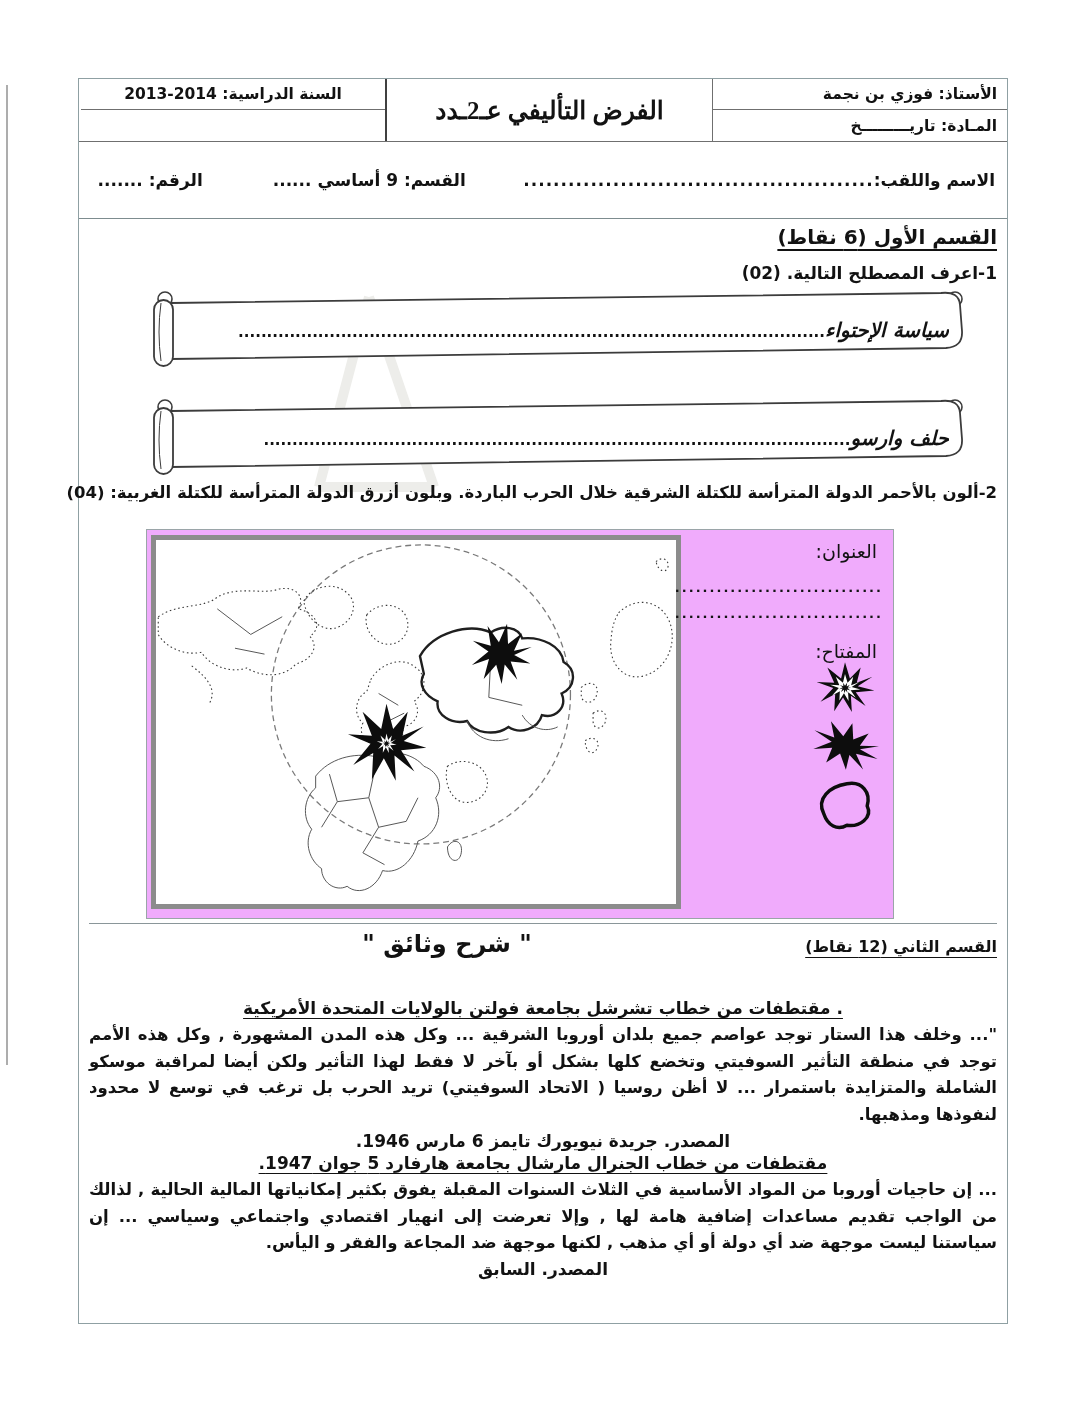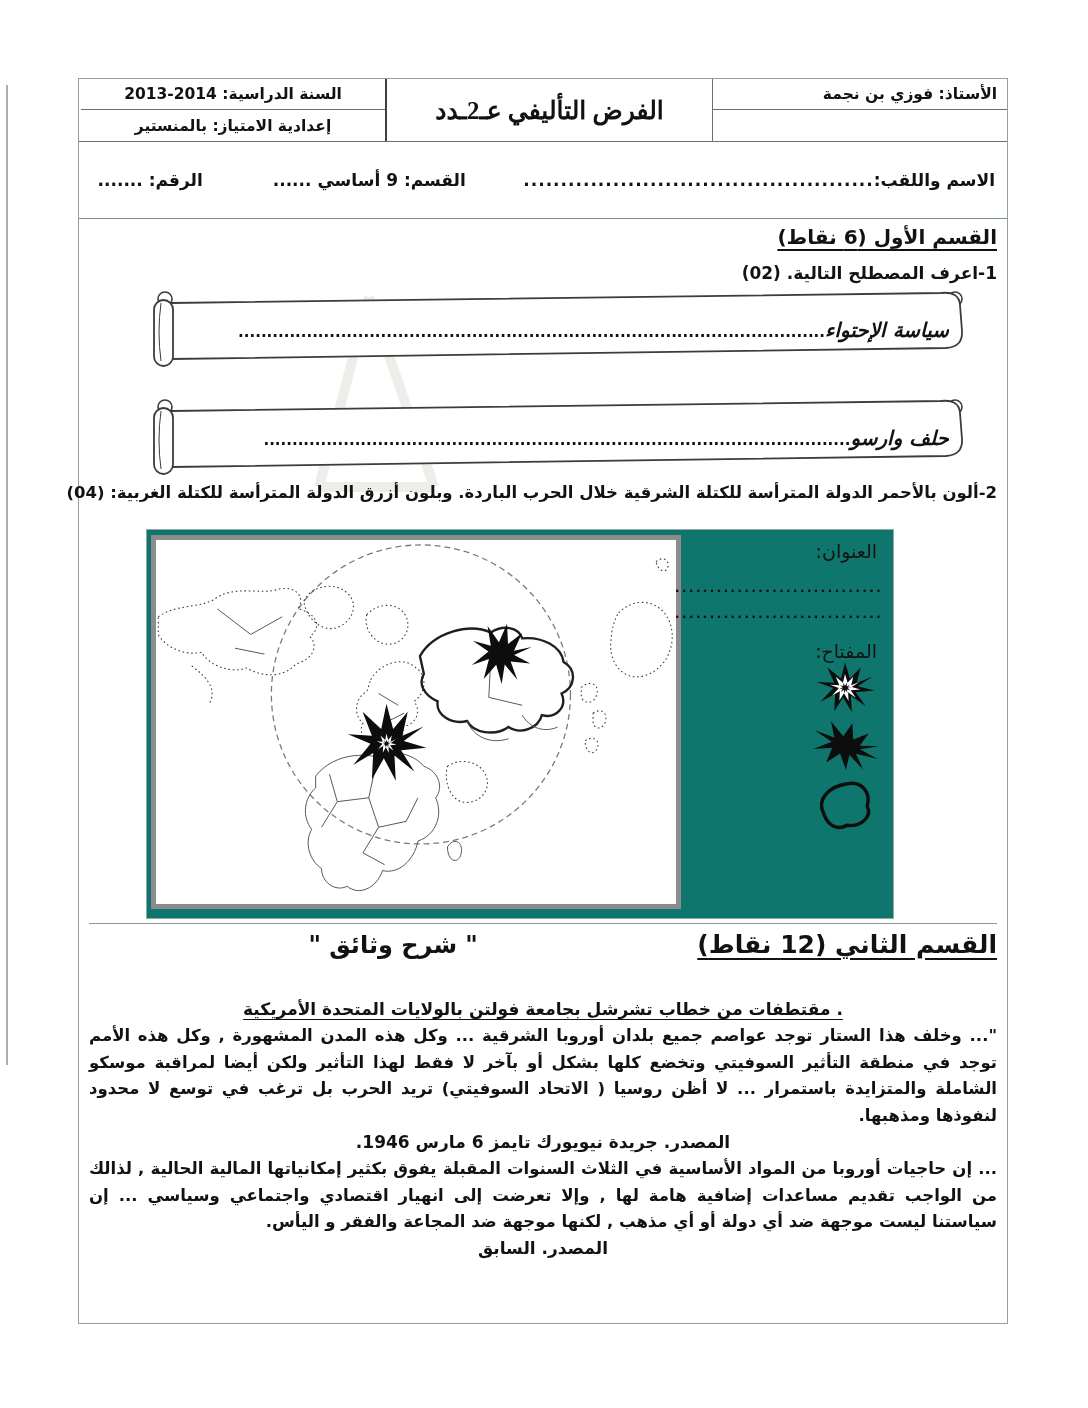--- a/index.html
+++ b/index.html
@@ -54,39 +54,39 @@
   .scroll-text{
     position:absolute;top:20px;right:42px;width:770px;height:46px;line-height:46px;
     direction:rtl;white-space:nowrap;overflow:hidden;
   }
   .term-label{font-weight:bold;font-size:20px;font-style:italic;}
   .leader-dots{font-weight:bold;font-size:15px;letter-spacing:3px;}
   .watermark{position:absolute;left:120px;top:208px;pointer-events:none;}
   
   .map-outer{
     position:absolute;top:450px;left:67px;width:748px;height:390px;
-    border:1px solid #9aa5a8;box-sizing:border-box;background:#0f766e;
+    border:1px solid #9aa5a8;box-sizing:border-box;background:#f0abfc;
   }
   .map-box{
     position:absolute;top:5px;left:4px;width:530px;height:374px;
     border:5px solid #8c8c8c;box-sizing:border-box;background:#fff;
   }
   .legend-label{position:absolute;right:16px;font-size:19px;font-weight:500;direction:rtl;}
   .legend-title{top:10px;} .legend-key{top:94px;margin-top:16px;}
   .legend-dots{position:absolute;right:10px;width:210px;white-space:nowrap;overflow:hidden;font-weight:bold;font-size:13px;letter-spacing:2px;}
   .legend-dots1{top:50px;} .legend-dots2{top:76px;}
   .legend-sym{position:absolute;right:14px;width:68px;height:56px;display:flex;align-items:center;justify-content:center;}
   .sym1{top:130px;} .sym2{top:188px;} .sym3{top:248px;}
   
   .sec2{
     position:absolute;top:844px;left:10px;right:10px;bottom:6px;
     border-top:1px solid #8a9699;padding-top:6px;direction:rtl;
   }
   .sec2-headrow{display:flex;align-items:baseline;}
-  .sec2-heading{font-weight:bold;font-size:25px;text-decoration:underline;text-underline-offset:5px;white-space:nowrap;}
+  .sec2-heading{font-weight:bold;font-size:16px;text-decoration:underline;text-underline-offset:5px;white-space:nowrap;}
   .sec2-subtitle{flex:1;text-align:center;font-weight:bold;font-size:24px;}
   .doc-heading{
     margin-top:40px;text-align:center;font-weight:bold;font-size:17px;
     text-decoration:underline;text-underline-offset:4px;
   }
   .doc2-h{margin-top:2px;}
   .doc-body{
     margin-top:4px;font-weight:bold;font-size:16.5px;line-height:1.62;
     text-align:justify;direction:rtl;
   }
@@ -107,23 +107,23 @@
     </g>
   </defs>
 </svg>
 
 <div class="scan-edge"></div>
 
 <div class="sheet">
 
   <div class="hdr-table">
     <div class="hdr-cell cell-teacher">الأستاذ: فوزي بن نجمة</div>
+    <div class="hdr-cell cell-subject">المـادة: تاريـــــــــخ</div>
     <div class="hdr-cell cell-title">الفرض التأليفي عـ2ـدد</div>
     <div class="hdr-cell cell-year">السنة الدراسية: 2014-2013</div>
-    <div class="hdr-cell cell-school">إعدادية الامتياز: بالمنستير</div>
   </div>
 
   <div class="student-row">
     <span>الاسم واللقب:</span>
     <span class="dots-fill name-dots">...........................................................</span>
     <span class="gap1"></span>
     <span>القسم: 9 أساسي ......</span>
     <span class="gap2"></span>
     <span>الرقم: .......</span>
   </div>
@@ -229,17 +229,18 @@
   <div class="sec2">
     <div class="sec2-headrow">
       <span class="sec2-heading">القسم الثاني (12 نقاط)</span>
       <span class="sec2-subtitle">"  شرح وثائق  "</span>
     </div>
 
     <div class="doc-heading">. مقتطفات من خطاب تشرشل بجامعة فولتن بالولايات المتحدة الأمريكية</div>
     <div class="doc-body">"... وخلف هذا الستار توجد عواصم جميع بلدان أوروبا الشرقية ... وكل هذه المدن المشهورة , وكل هذه الأمم توجد في منطقة التأثير السوفيتي وتخضع كلها بشكل أو بآخر لا فقط لهذا التأثير ولكن أيضا لمراقبة موسكو الشاملة والمتزايدة باستمرار ... لا أظن روسيا ( الاتحاد السوفيتي) تريد الحرب بل ترغب في توسع لا محدود لنفوذها ومذهبها.</div>
     <div class="doc-source">المصدر. جريدة نيويورك تايمز 6 مارس 1946.</div>
 
+    <div class="doc-heading doc2-h">مقتطفات من خطاب الجنرال مارشال بجامعة هارفارد 5 جوان 1947.</div>
     <div class="doc-body">... إن حاجيات أوروبا من المواد الأساسية في الثلاث السنوات المقبلة يفوق بكثير إمكانياتها المالية الحالية , لذالك من الواجب تقديم مساعدات إضافية هامة لها , وإلا تعرضت إلى انهيار اقتصادي واجتماعي وسياسي ... إن سياستنا ليست موجهة ضد أي دولة أو أي مذهب , لكنها موجهة ضد المجاعة والفقر و اليأس.</div>
     <div class="doc-source">المصدر. السابق</div>
   </div>
 
 </div>
 
 </body></html>

